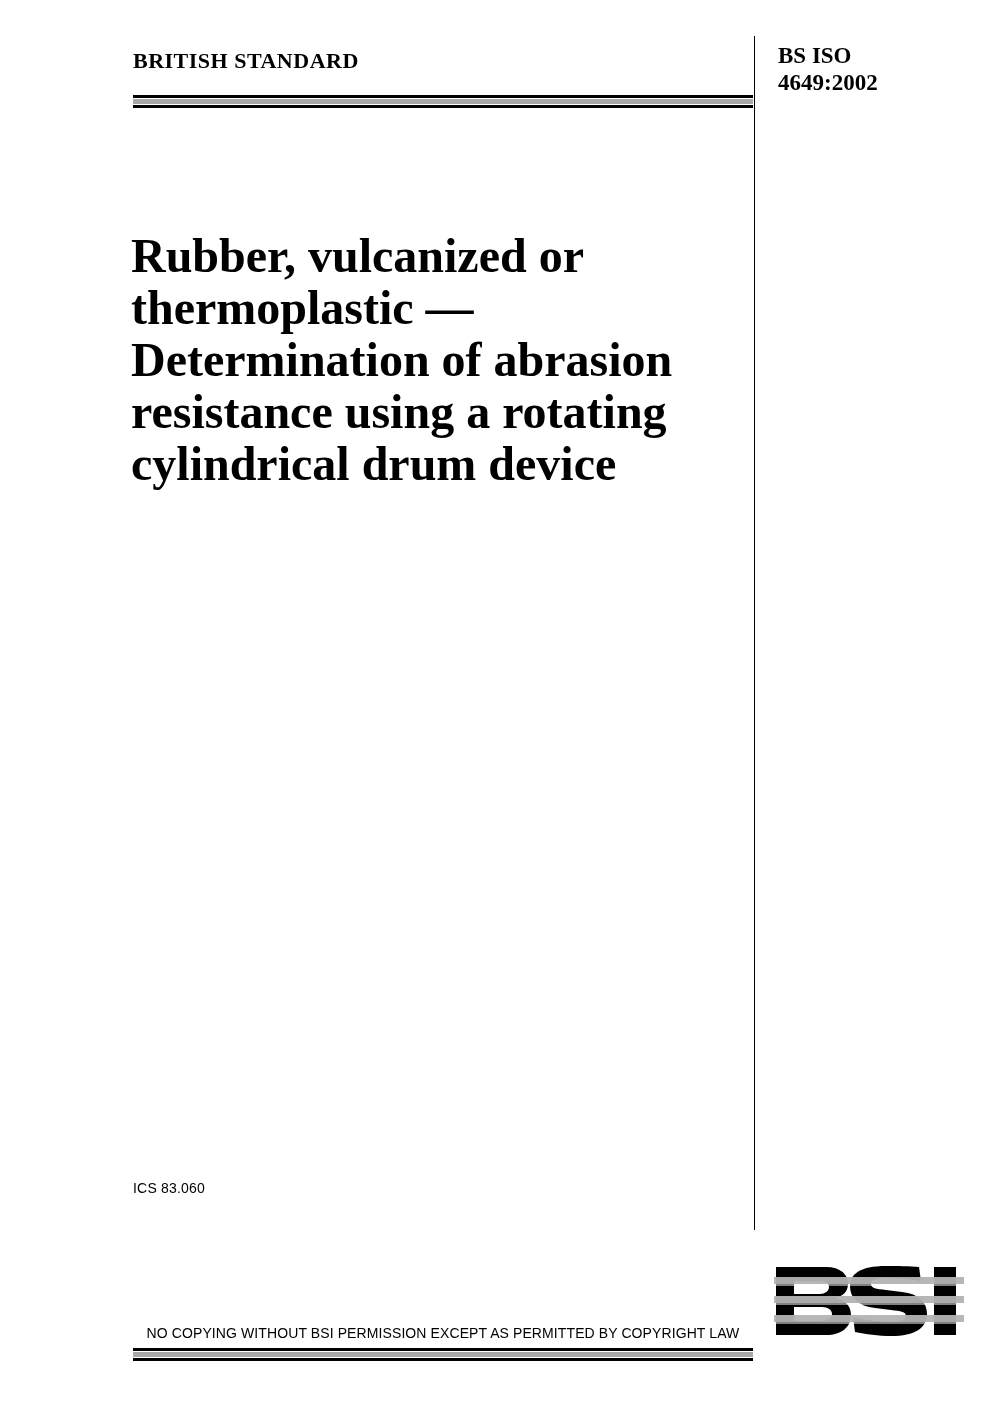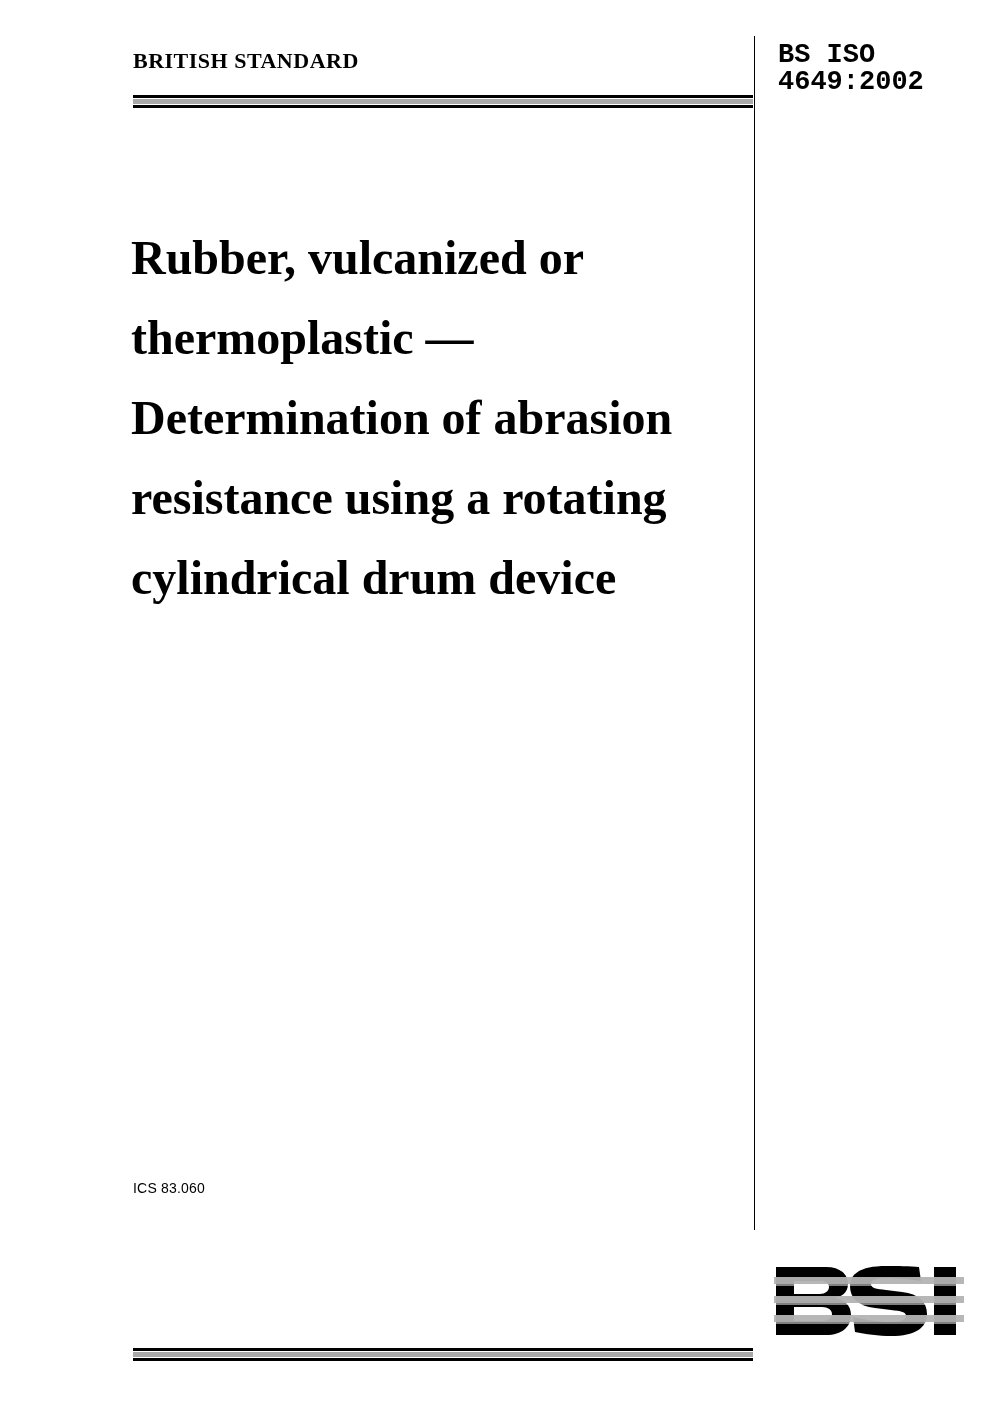--- a/index.html
+++ b/index.html
@@ -35,23 +35,23 @@
     font-size: 22px;
     letter-spacing: 0.5px;
     color: #000;
     white-space: nowrap;
   }
 
   .doc-number {
     position: absolute;
     left: 778px;
     top: 42px;
-    font-family: Liberation Mono, monospace;
+    font-family: Liberation Serif, serif;
     font-weight: bold;
-    font-size: 27px;
+    font-size: 23px;
     line-height: 27px;
     color: #000;
     white-space: nowrap;
   }
 
   
   .header-rule {
     position: absolute;
     left: 133px;
     top: 95px;
@@ -79,26 +79,26 @@
     top: 36px;
     width: 1px;
     height: 1194px;
     background: #000000;
   }
 
   
   .title {
     position: absolute;
     left: 131px;
-    top: 186px;
+    top: 198px;
     width: 630px;
     font-family: "Liberation Serif", serif;
     font-weight: bold;
     font-size: 48px;
-    line-height: 80px;
+    line-height: 52px;
     color: #000;
   }
 
   
   .ics {
     position: absolute;
     left: 133px;
     top: 1180px;
     font-family: "Liberation Sans", sans-serif;
     font-size: 14px;
@@ -195,20 +195,21 @@
       <rect x="0" y="12" width="190" height="7" fill="#b3b3b3" opacity="0.95"></rect>
       <rect x="0" y="31" width="190" height="7" fill="#b3b3b3" opacity="0.95"></rect>
       <rect x="0" y="50" width="190" height="7" fill="#b3b3b3" opacity="0.95"></rect>
 
       <rect x="0" y="19" width="190" height="2" fill="#ffffff" opacity="0.5"></rect>
       <rect x="0" y="38" width="190" height="2" fill="#ffffff" opacity="0.5"></rect>
       <rect x="0" y="57" width="190" height="2" fill="#ffffff" opacity="0.5"></rect>
     </svg>
   </div>
 
+  <div class="footer-text">NO COPYING WITHOUT BSI PERMISSION EXCEPT AS PERMITTED BY COPYRIGHT LAW</div>
 
   <div class="footer-rule">
     <div class="bar-dark"></div>
     <div class="bar-grey"></div>
     <div class="bar-dark2"></div>
   </div>
 
 </div>
 
 </body></html>

